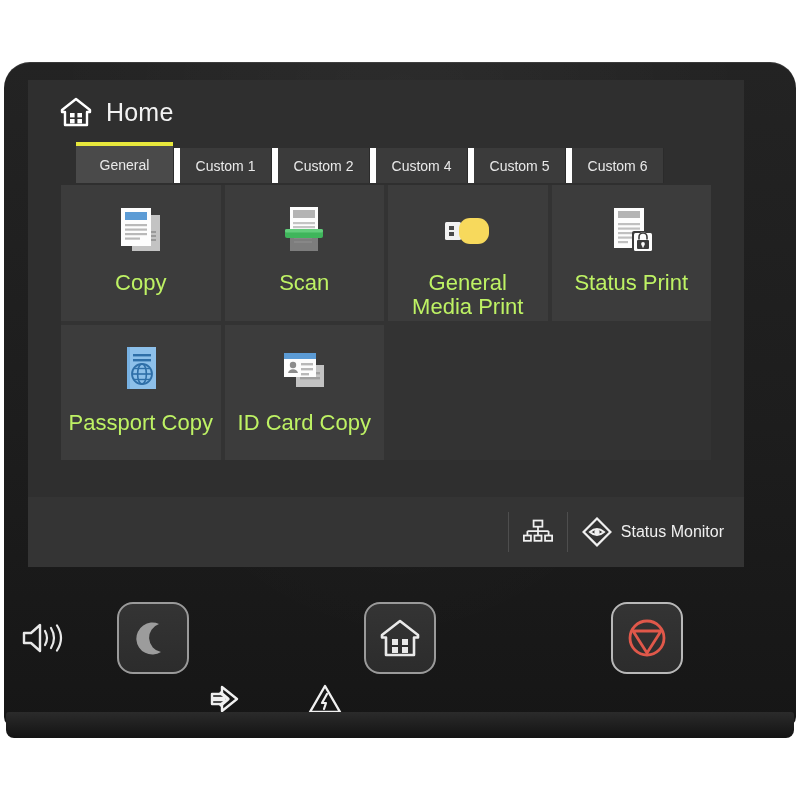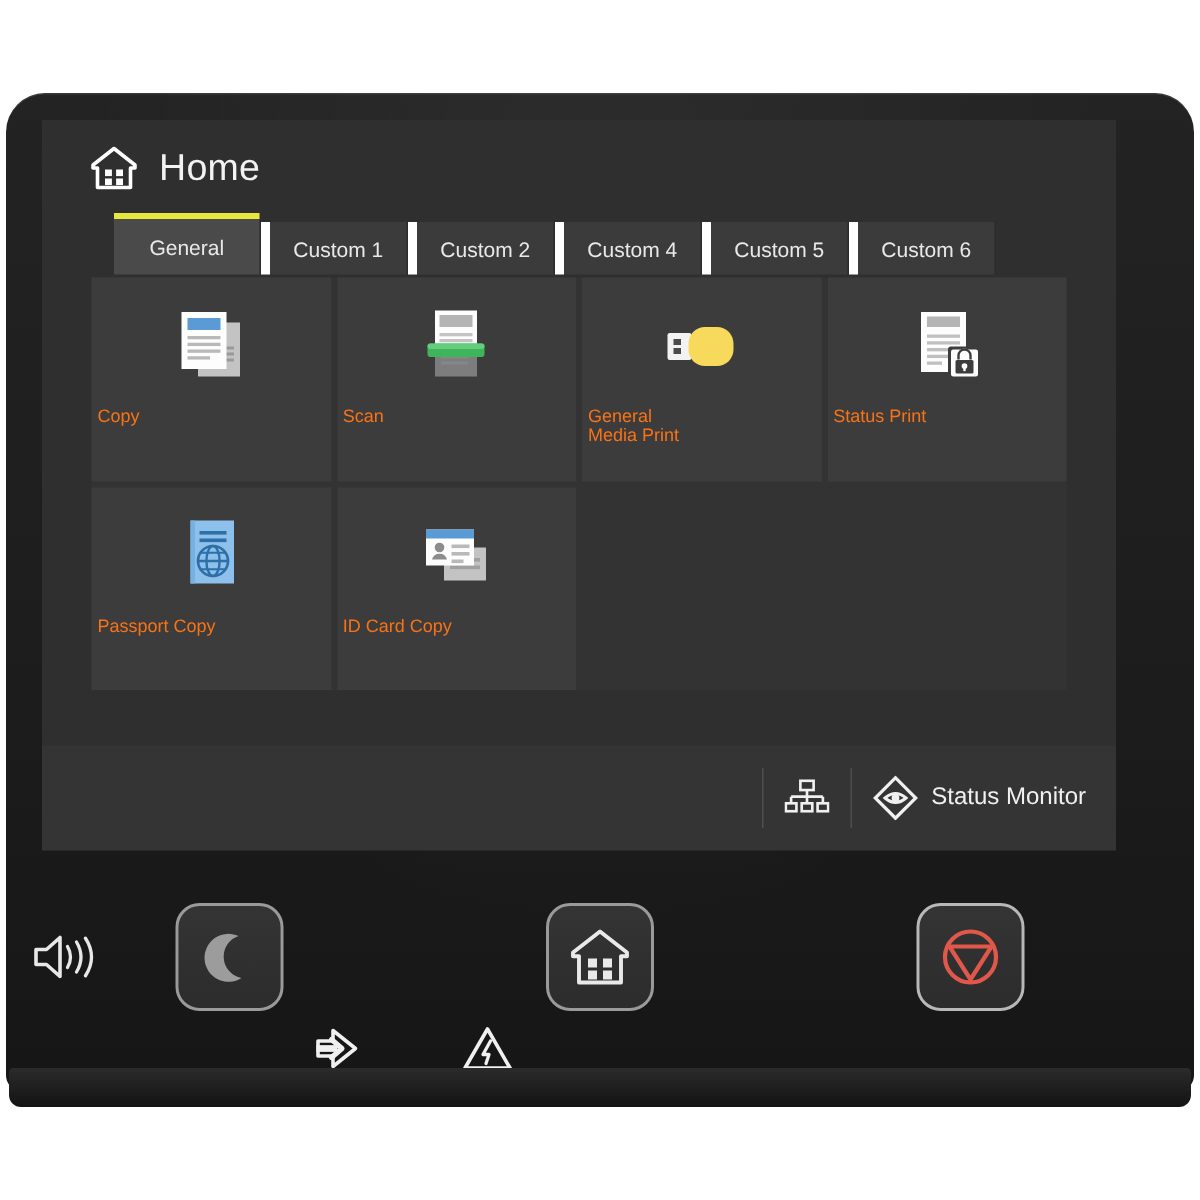--- a/index.html
+++ b/index.html
@@ -154,22 +154,23 @@
   }
   .tile-icon {
     width: 66px;
     height: 66px;
     display: flex;
     align-items: center;
     justify-content: center;
     margin-bottom: 6px;
   }
   .tile-label {
-    color: #f97316;
-    font-size: 12px;
+    color: #bef264;
+    font-size: 22px;
+    text-align: center;
     line-height: 1.08;
     padding: 0 4px;
     width: 100%;
     box-sizing: border-box;
   }
 
   
   .statusbar {
     position: absolute;
     left: 0;

